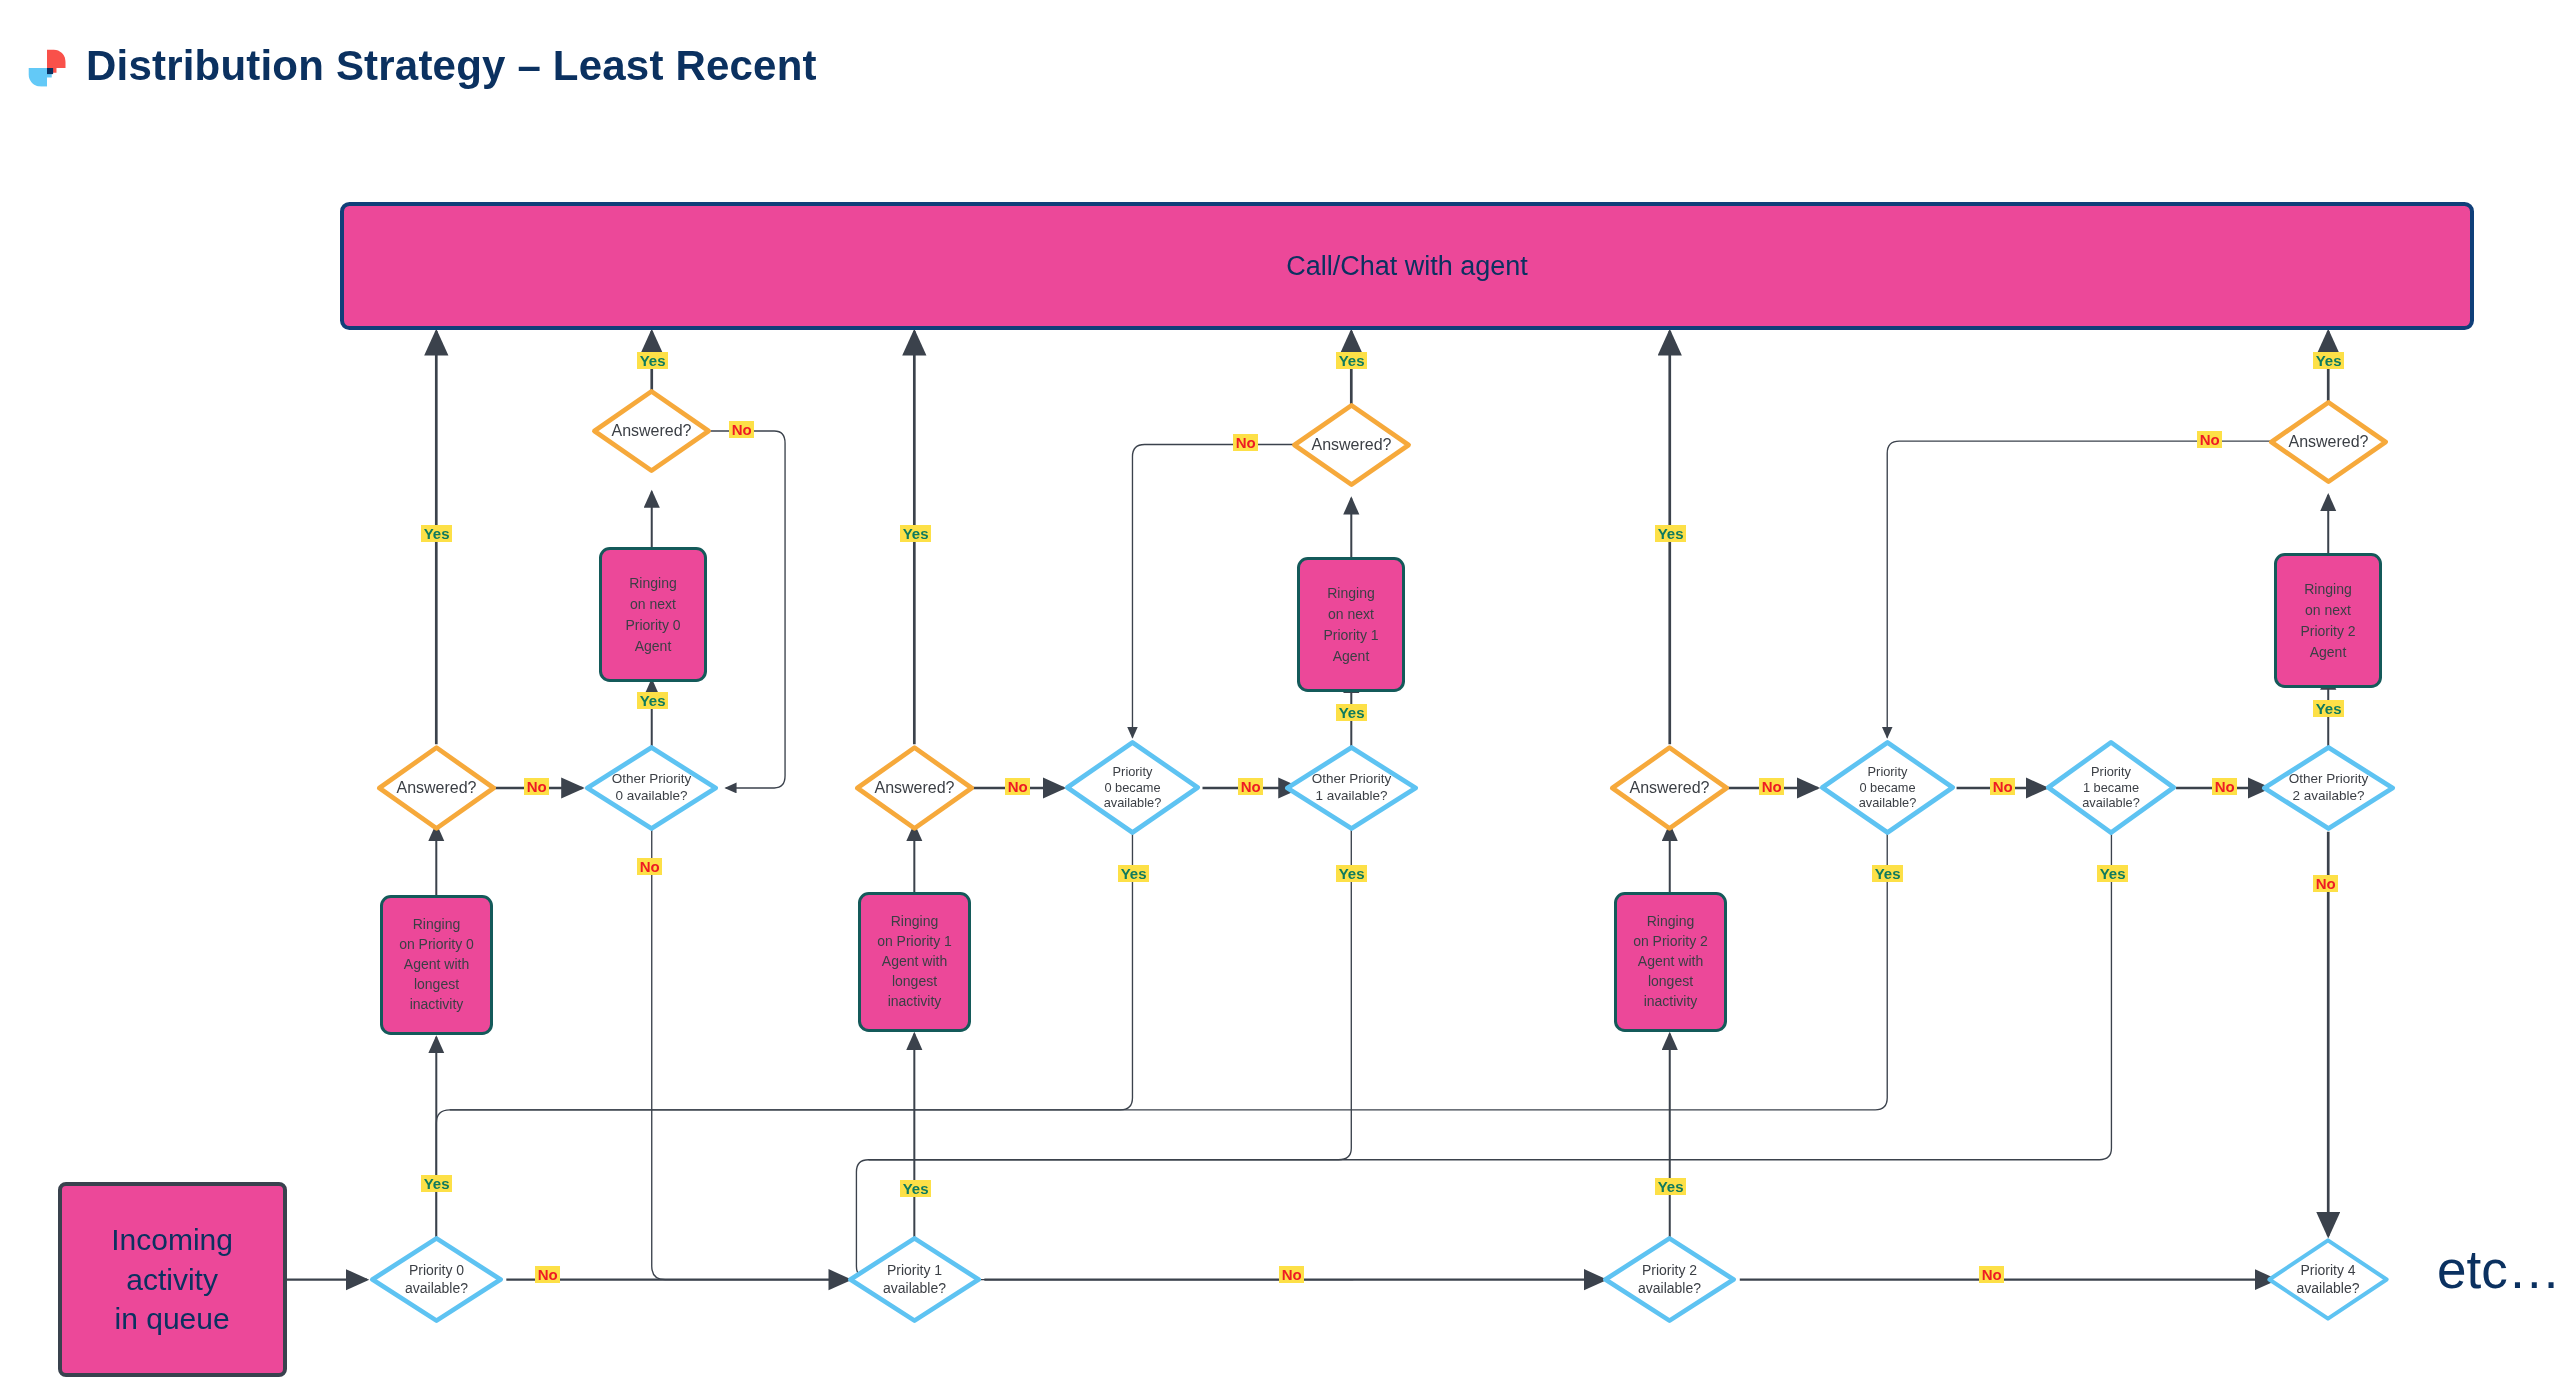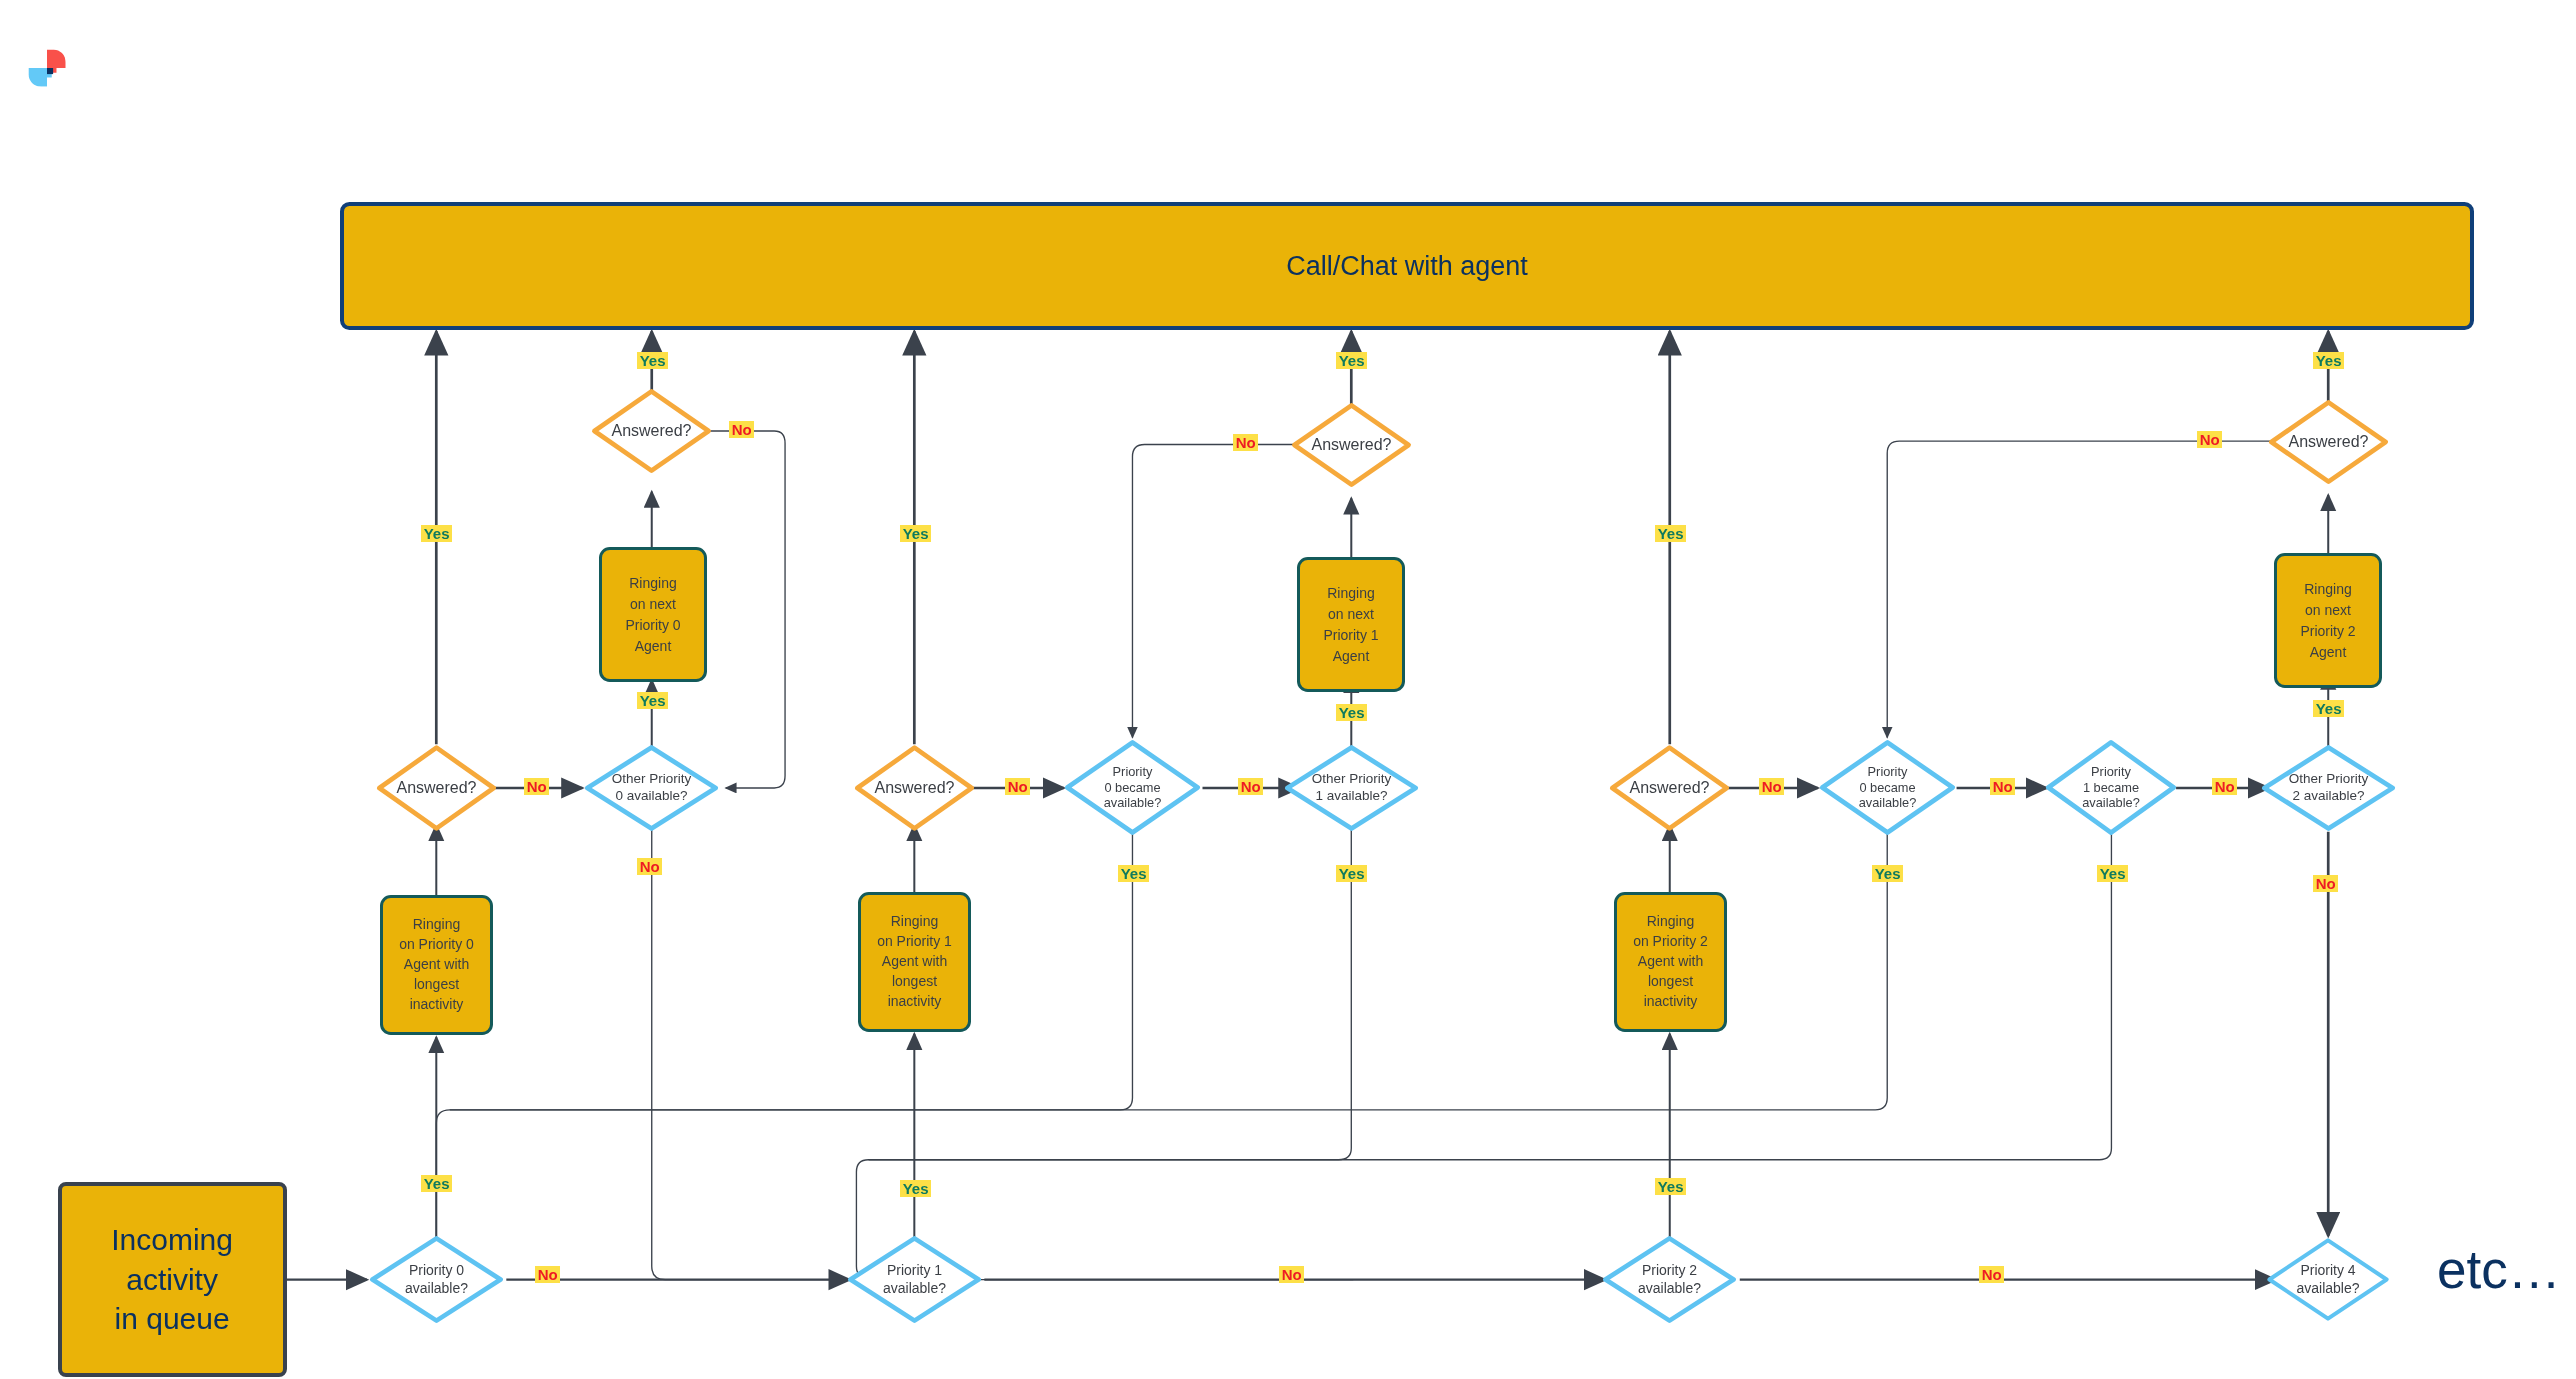--- a/index.html
+++ b/index.html
@@ -10,21 +10,21 @@
   #header{position:absolute;left:0;top:0;width:2576px;height:155px;}
   #logo{position:absolute;left:25.6px;top:47px;width:42px;height:42px;}
   #title{position:absolute;left:86px;top:42px;font-size:42px;font-weight:bold;
          color:#0b3160;letter-spacing:0.2px;white-space:nowrap;}
 
   
   #canvas{position:absolute;left:0;top:0;width:2576px;height:1380px;}
 
   
   .node{position:absolute;box-sizing:border-box;display:flex;align-items:center;
-        justify-content:center;text-align:center;background:#eab308;z-index:5;}
+        justify-content:center;text-align:center;background:#ec4899;z-index:5;}
 
   
   .banner{border:4.7px solid #103f79;border-radius:9.4px;color:#0b3160;}
 
   
   .startbox{border:4.7px solid #39424e;border-radius:8px;color:#0b3160;margin-left:32px;}
 
   
   .process{border:3.4px solid #145a5a;border-radius:10.8px;color:#3b3f45;}
 
@@ -57,20 +57,21 @@
     <g>
       <path d="M31 5 h9.5 a17.5 17.5 0 0 1 17.5 17.5 v8.5 h-27 z" fill="#f9514a"></path>
       <path d="M5 31.5 h26 v26.5 h-8.5 a17.5 17.5 0 0 1 -17.5 -17.5 z" fill="#63c9f7"></path>
       <rect x="31" y="31" width="0" height="0"></rect>
       <path d="M22 22 h18 v18 h-18 z" fill="none"></path>
       <rect x="31" y="24" width="9" height="8" fill="#f9514a"></rect>
       <rect x="22" y="31" width="9" height="9" fill="#63c9f7"></rect>
       <rect x="31" y="31" width="9" height="9" fill="#0b3160"></rect>
     </g>
   </svg>
+  <div id="title">Distribution Strategy – Least Recent</div>
 </div>
 
 <div id="canvas">
 
   <svg id="wires" viewBox="0 0 3826 2049" preserveAspectRatio="none">
     <defs>
       <marker id="ah" markerWidth="10" markerHeight="10" refX="8" refY="4" orient="auto" markerUnits="strokeWidth">
         <path d="M0,0 L9,4 L0,8 z" fill="#3b424c"></path>
       </marker>
       <marker id="ahs" markerWidth="12" markerHeight="12" refX="9" refY="4.5" orient="auto" markerUnits="strokeWidth">

